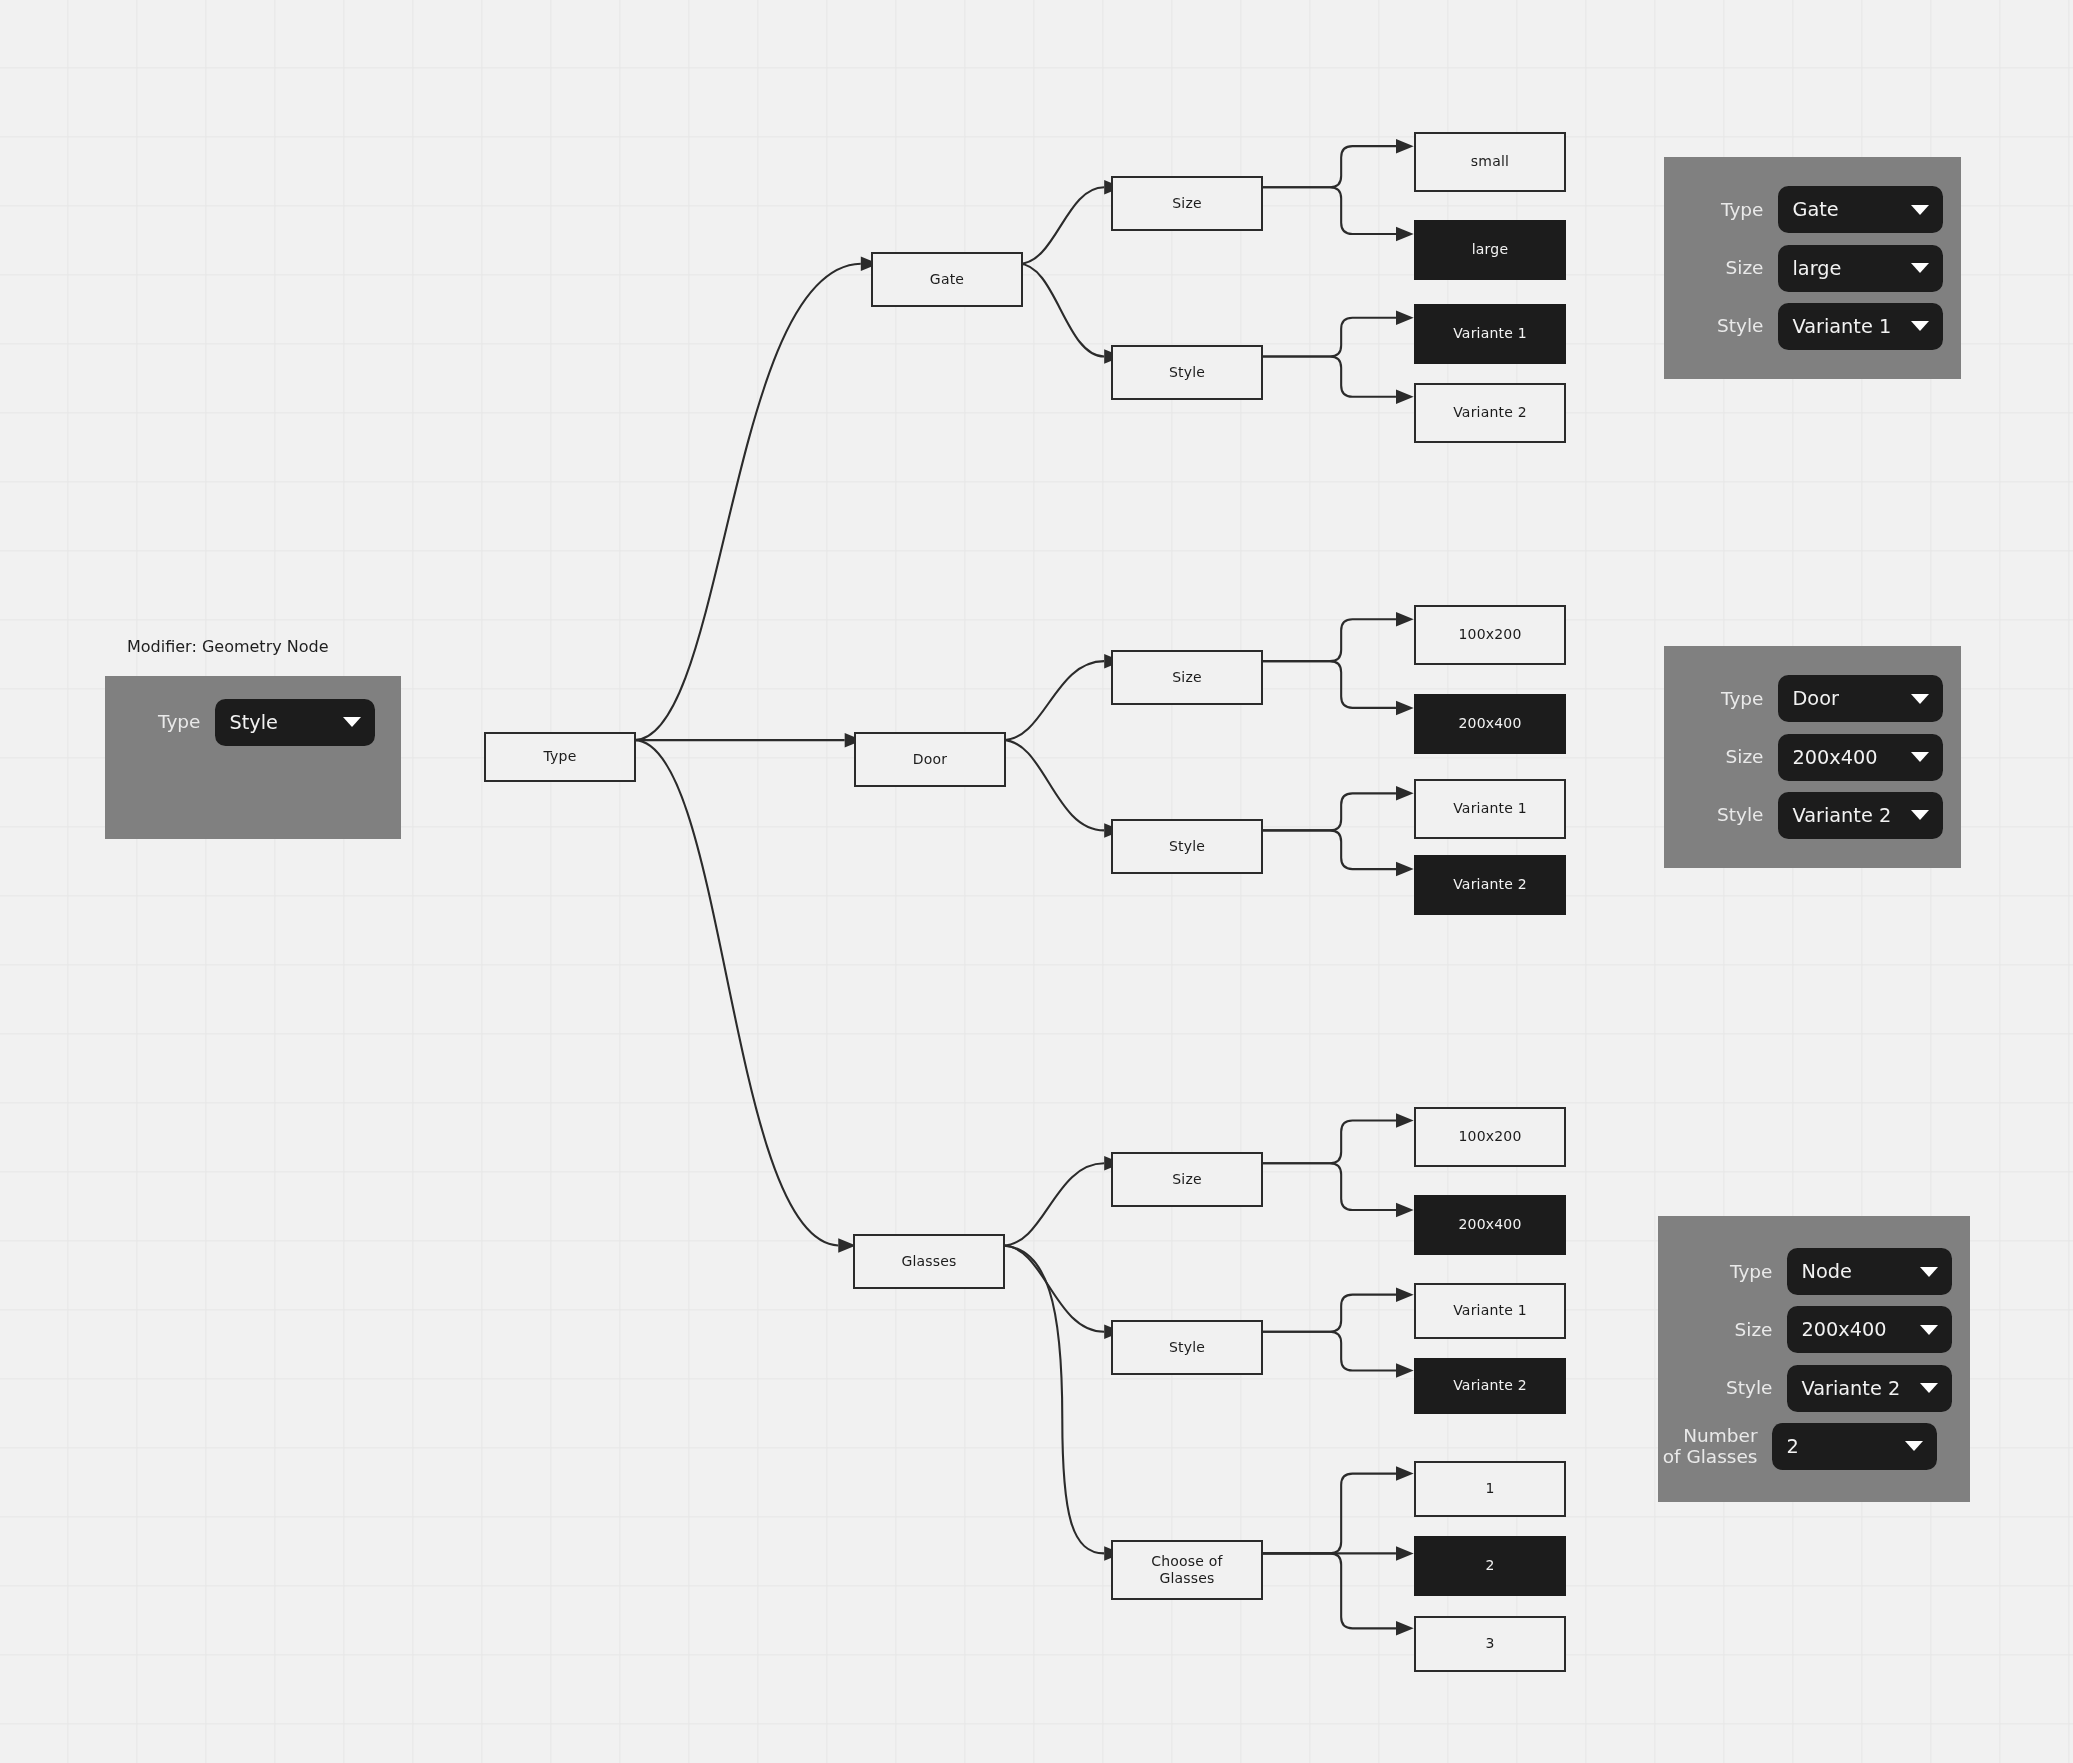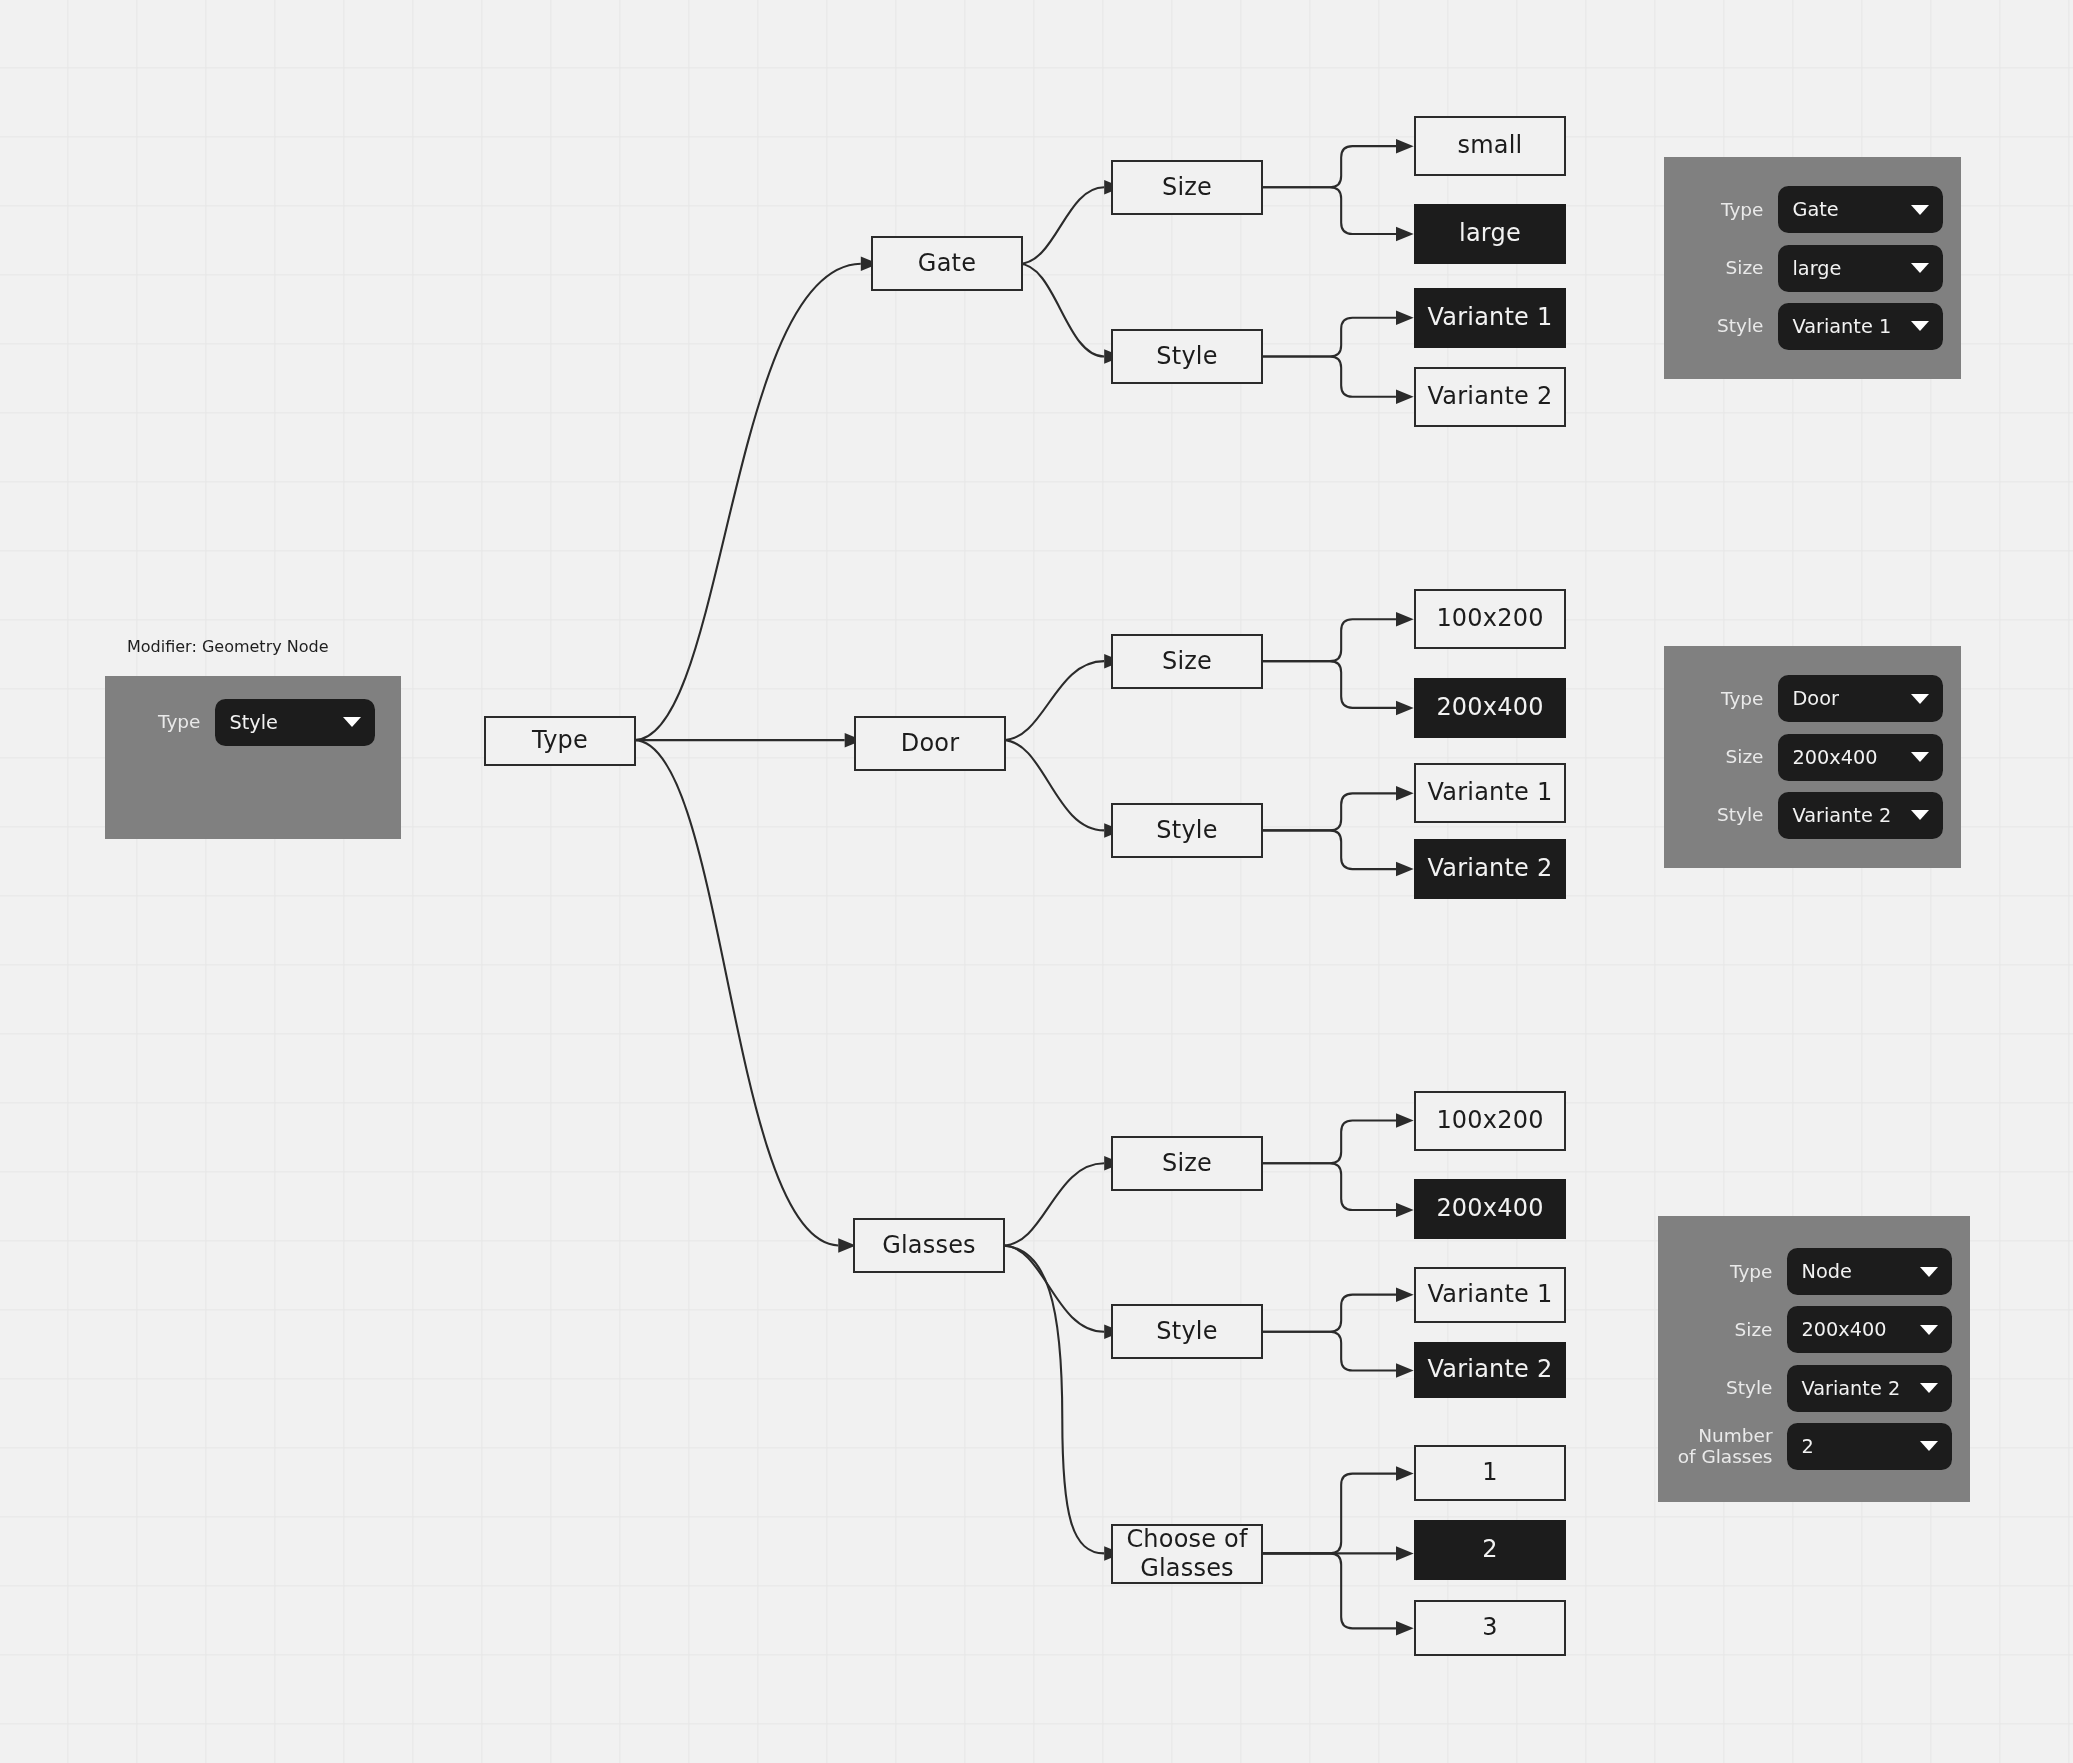--- a/index.html
+++ b/index.html
@@ -42,23 +42,24 @@
   .node {
     position: absolute;
     box-sizing: border-box;
     display: flex;
     align-items: center;
     justify-content: center;
     text-align: center;
     border: 2.1px solid #2b2b2b;
     background: #f1f1f1;
     color: #1c1c1c;
-    font-size: 24px;
+    font-size: 14px;
     line-height: 1.22;
     letter-spacing: 0.2px;
+    margin-top: 16px;
   }
   .node.sel {
     background: #1c1c1c;
     border-color: #1c1c1c;
     color: #f2f2f2;
   }
 
   
   .panel {
     position: absolute;
@@ -338,21 +339,21 @@
         <span class="caret"></span>
       </div>
     </div>
     <div class="prow" style="padding-right:18px;">
       <div class="plabel">Style</div>
       <div class="pselect" style="width:165px; height:47px;">
         <span class="val">Variante 2</span>
         <span class="caret"></span>
       </div>
     </div>
-    <div class="prow" style="padding-right:18px;">
+    <div class="prow" style="padding-right:33px;">
       <div class="plabel">Number
 of Glasses</div>
       <div class="pselect" style="width:165px; height:47px;">
         <span class="val">2</span>
         <span class="caret"></span>
       </div>
     </div>
   </div>
 
 </div>

